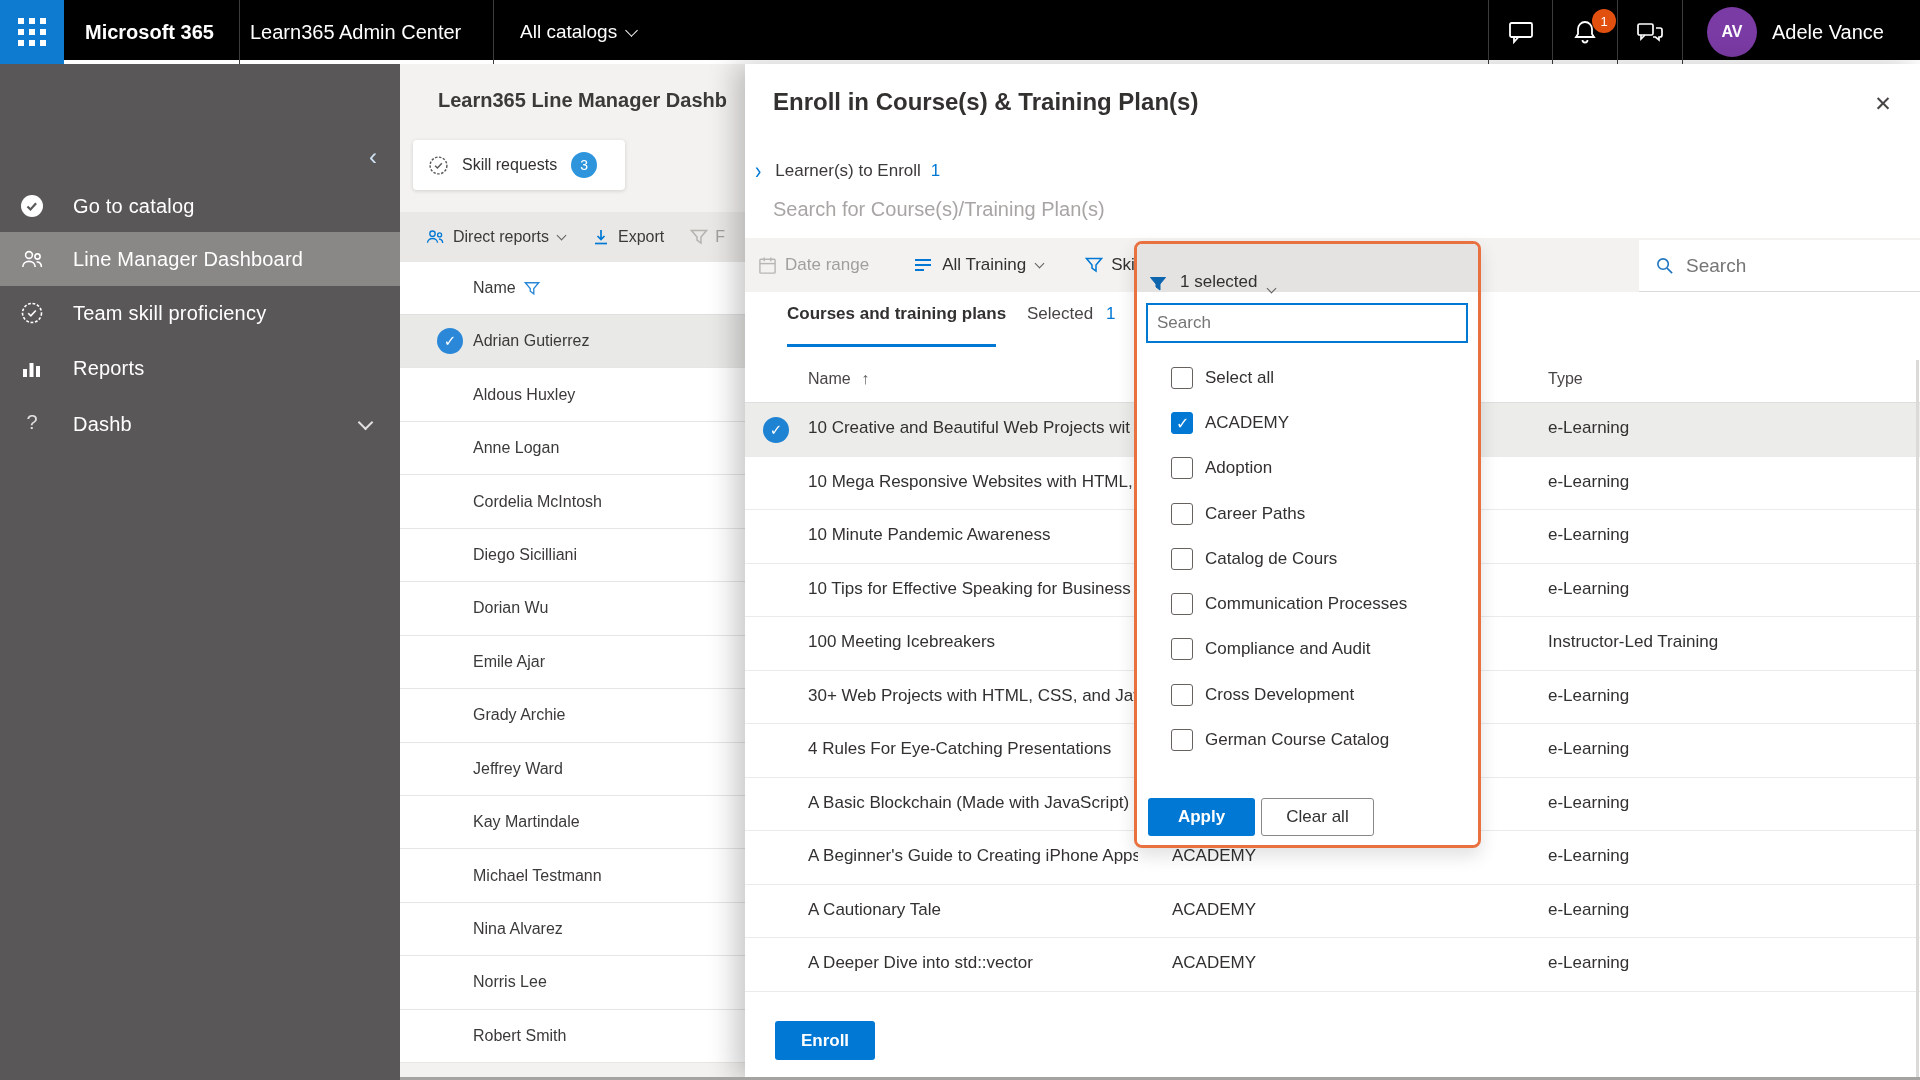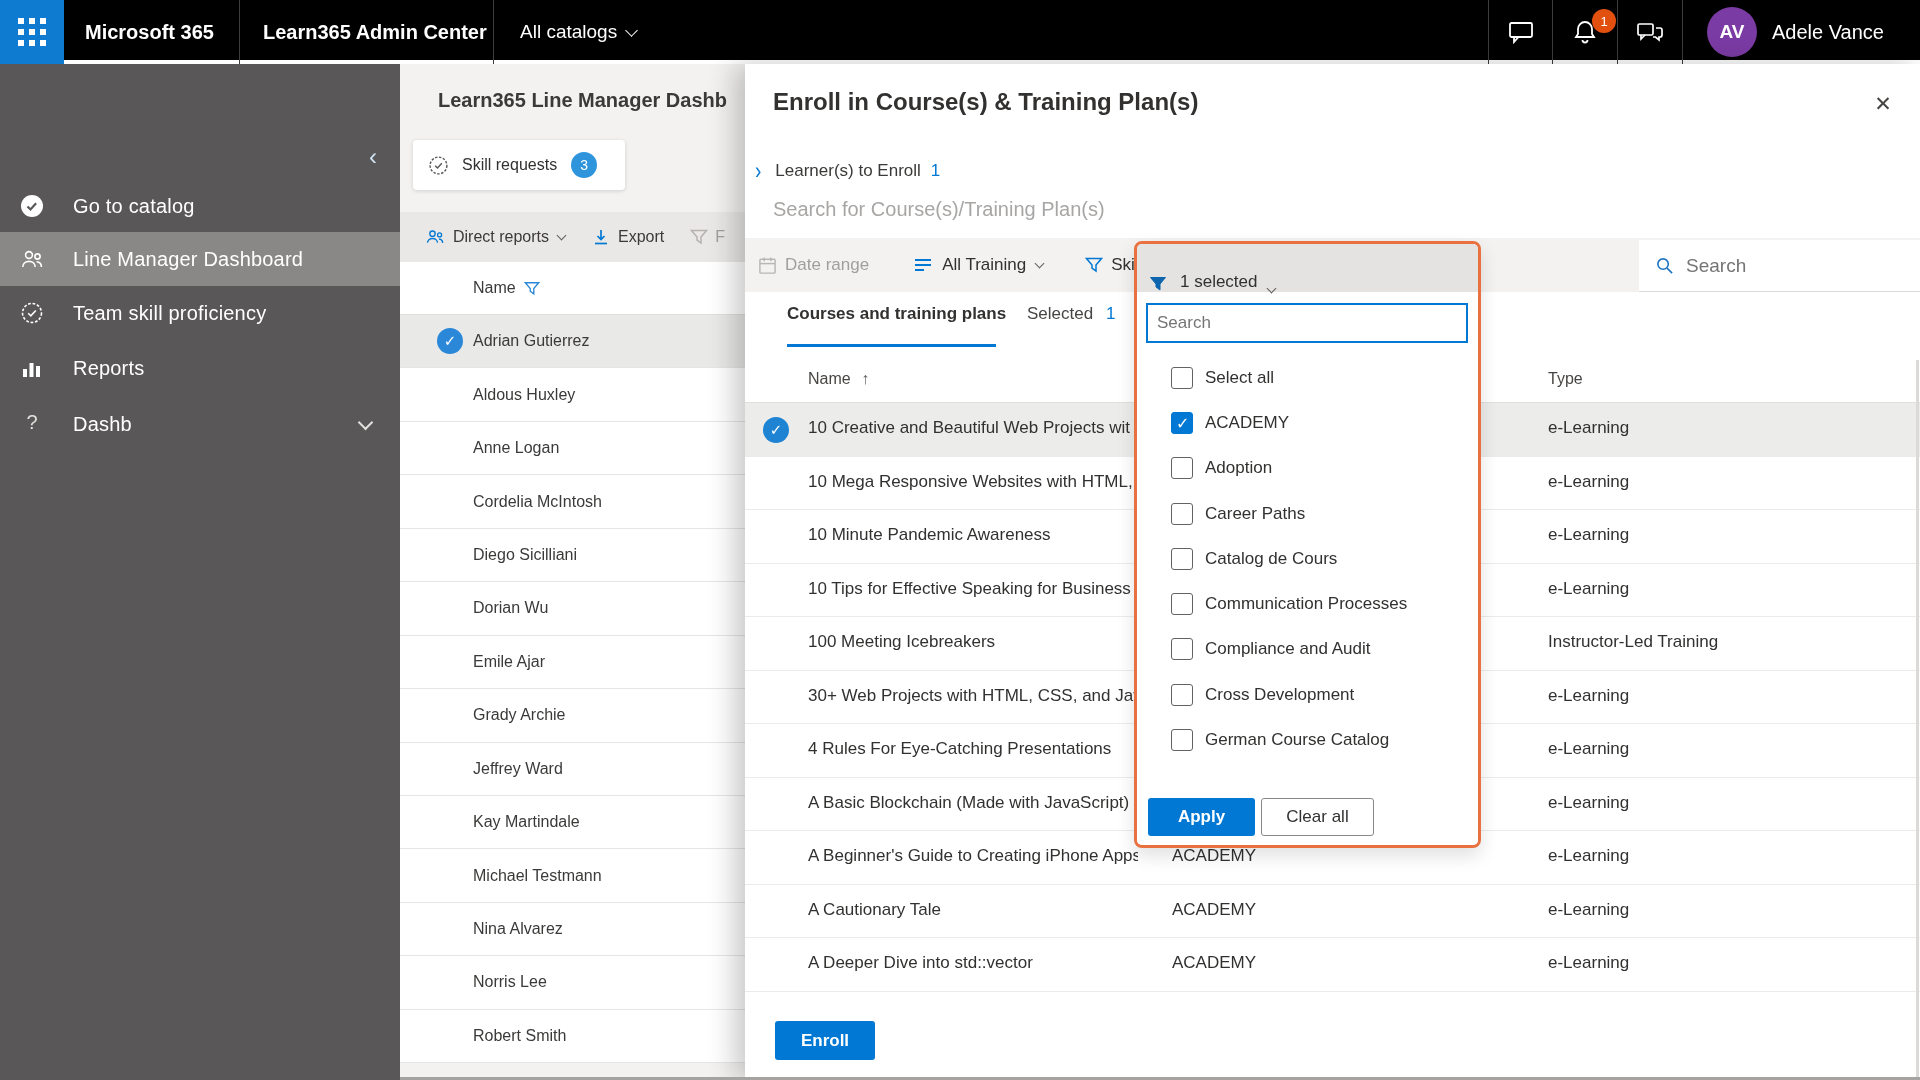--- a/index.html
+++ b/index.html
@@ -12,21 +12,21 @@
   #topbar{left:0;top:0;width:1920px;height:60px;background:#000;color:#fff;}
   .tb-divider{top:0;width:1px;height:64px;background:#3d3d3d;}
   #waffle{left:0;top:0;width:64px;height:64px;background:#0f7bd0;display:flex;align-items:center;justify-content:center;cursor:pointer;}
   .waffle-grid{display:grid;grid-template-columns:repeat(3,6px);grid-template-rows:repeat(3,6px);gap:5px;}
   .waffle-grid span{background:#fff;width:6px;height:6px;}
   .tb-text{top:0;height:64px;display:flex;align-items:center;font-size:20px;}
   .tb-iconbtn{top:0;height:64px;display:flex;align-items:center;justify-content:center;cursor:pointer;}
   #bell-badge{left:1592px;top:9px;width:24px;height:24px;border-radius:50%;background:#e2500f;color:#fff;
     font-size:13px;display:flex;align-items:center;justify-content:center;}
   #avatar{left:1707px;top:7px;width:50px;height:50px;border-radius:50%;background:#7b3ba5;color:#fff;
-    font-size:19px;font-weight:bold;display:flex;align-items:center;justify-content:center;cursor:pointer;}
+    font-size:16px;font-weight:bold;display:flex;align-items:center;justify-content:center;cursor:pointer;}
   .chev{display:inline-block;width:9px;height:9px;border-right:1.8px solid currentColor;border-bottom:1.8px solid currentColor;transform:rotate(45deg);margin-left:10px;margin-top:-4px;}
 
   
   #sidebar{left:0;top:64px;width:400px;height:1016px;background:#595757;color:#fff;}
   .sb-item{left:0;width:400px;height:54px;display:flex;align-items:center;cursor:pointer;}
   .sb-item.selected{background:#8a8886;}
   .sb-icon{position:absolute;left:19px;width:26px;height:26px;}
   .sb-label{margin-left:73px;font-size:20px;font-weight:300;letter-spacing:.2px;}
   #sb-collapse{left:360px;top:80px;width:26px;height:26px;color:#cfe3f5;font-size:24px;cursor:pointer;
     display:flex;align-items:center;justify-content:center;}
@@ -114,21 +114,21 @@
           <span></span>
           <span></span>
           <span></span>
           <span></span>
           <span></span>
           <span></span>
       </div>
     </div>
     <div class="tb-text abs" style="left:85px;font-weight:600;">Microsoft 365</div>
     <div class="tb-divider abs" style="left:239px;"></div>
-    <div class="tb-text abs" style="left:263px;font-weight:700;">Learn365 Admin Center</div>
+    <div class="tb-text abs" style="left:250px;font-weight:400;">Learn365 Admin Center</div>
     <div class="tb-divider abs" style="left:493px;"></div>
     <div class="tb-text abs" style="left:520px;font-size:19px;">
       <span>All catalogs</span>
       <span class="chev"></span>
     </div>
 
     <div class="tb-divider abs" style="left:1488px;"></div>
     <div class="tb-iconbtn abs" style="left:1490px;width:62px;">
       <svg width="26" height="24" viewBox="0 0 26 24">
         <rect x="2" y="3" width="22" height="14" rx="1.5" fill="none" stroke="#fff" stroke-width="1.8"></rect>

